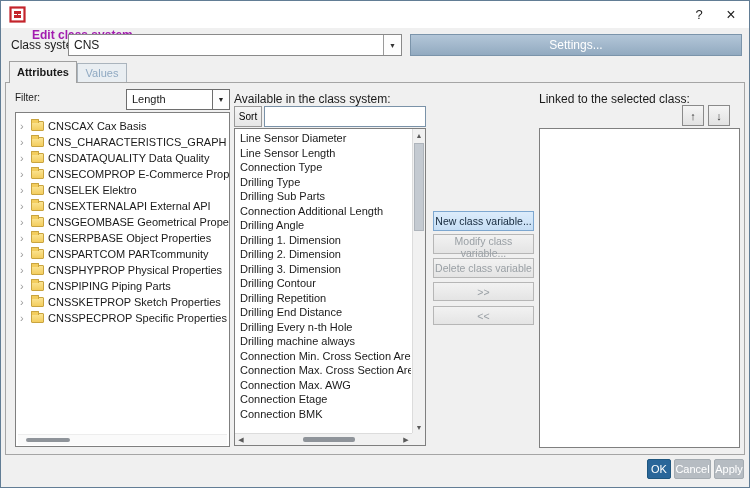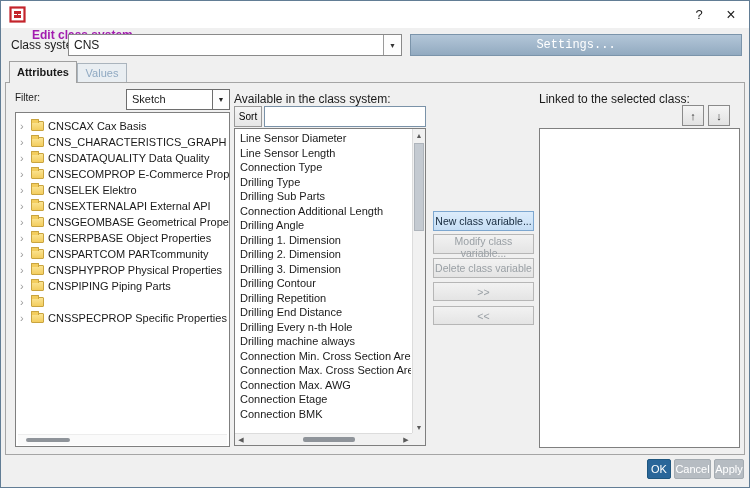--- a/index.html
+++ b/index.html
@@ -14,21 +14,21 @@
   .win-title { position:absolute; left:31px; top:0; line-height:27px; font-weight:700; font-size:12px; color:#a21caf;margin-top:21px; }
   .tb-btn { position:absolute; top:0; height:27px; background:transparent; border:none; font-family:inherit; color:#222; cursor:pointer; }
   .tb-help { right:34px; width:32px; font-size:13px; }
   .tb-close { right:0; width:36px; font-size:16px; }
 
   
   .cs-label { position:absolute; left:10px; top:37px; font-size:12px; }
   .combobox { position:absolute; left:67px; top:33px; width:334px; height:22px; background:#fff; border:1px solid #8a8a8a; }
   .combo-value { position:absolute; left:5px; top:0; line-height:20px; font-size:12px; }
   .combo-arrow { position:absolute; right:0; top:0; width:18px; height:100%; border-left:1px solid #9a9a9a; background:#fdfdfd; color:#333; font-size:7px; display:flex; align-items:center; justify-content:center; }
-  .settings-btn { position:absolute; left:409px; top:33px; width:332px; height:22px; background:linear-gradient(180deg,#b3c6d8,#92aac0); border:1px solid #7b94aa; color:#fff; font-family:Liberation Mono, monospace; font-size:12px; cursor:pointer; }
+  .settings-btn { position:absolute; left:409px; top:33px; width:332px; height:22px; background:linear-gradient(180deg,#b3c6d8,#92aac0); border:1px solid #7b94aa; color:#fff; font-family:Liberation Sans, sans-serif; font-size:12px; cursor:pointer; }
 
   
   .tab { position:absolute; text-align:center; cursor:pointer; }
   .tab-attributes { left:8px; top:60px; width:68px; height:22px; line-height:21px; background:#f0f0f0; border:1px solid #a0a0a0; border-bottom:none; font-weight:700; font-size:11px; z-index:3; }
   .tab-values { left:76px; top:62px; width:50px; height:19px; line-height:18px; background:#e9eef2; border:1px solid #aab4bd; border-bottom:none; color:#8fa9c2; font-size:11px; z-index:1; }
 
   
   .panel { position:absolute; left:4px; right:4px; top:81px; bottom:32px; border:1px solid #a5a5a5; background:#f0f0f0; z-index:2; }
 
   .filter-label { position:absolute; left:9px; top:9px; font-size:10px; }
@@ -107,21 +107,21 @@
   </div>
   <button class="settings-btn">Settings...</button>
 
   <div class="tab tab-attributes">Attributes</div>
   <div class="tab tab-values">Values</div>
 
   <div class="panel">
 
     <span class="filter-label">Filter:</span>
     <div class="filter-select">
-      <span class="filter-value">Sketch</span>
+      <span class="filter-value">Length</span>
       <span class="filter-arrow">▼</span>
     </div>
 
     <div class="tree-box">
 
       <div class="tree-hscroll">
         <div class="tree-hthumb"></div>
       </div>
 
         <div class="tree-row">
@@ -186,20 +186,21 @@
 
         <div class="tree-row">
           <span class="expander"></span>
           <span class="folder-icon"></span>
           <span>CNSPIPING Piping Parts</span>
         </div>
 
         <div class="tree-row">
           <span class="expander"></span>
           <span class="folder-icon"></span>
+          <span>CNSSKETPROP Sketch Properties</span>
         </div>
 
         <div class="tree-row">
           <span class="expander"></span>
           <span class="folder-icon"></span>
           <span>CNSSPECPROP Specific Properties</span>
         </div>
       </div>
 
     <span class="avail-label">Available in the class system:</span>

